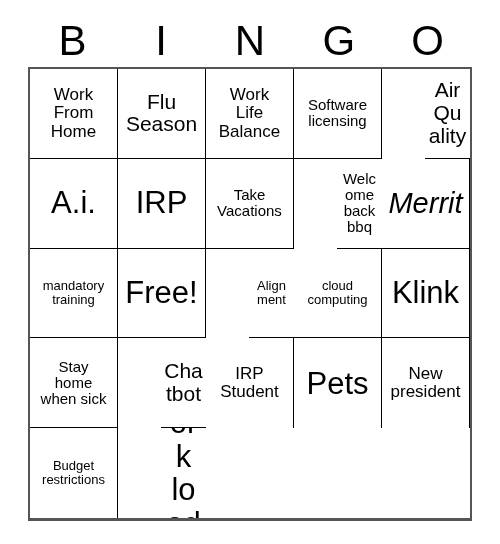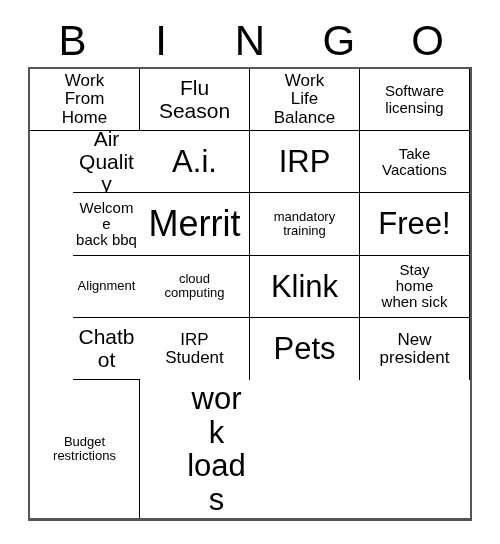--- a/index.html
+++ b/index.html
@@ -45,21 +45,21 @@
     left: 28px;
     top: 67px;
     width: 444px;
     height: 454px;
     box-sizing: border-box;
     border-top: 2px solid #555555;
     border-left: 2px solid #555555;
     border-right: 2px solid #555555;
     border-bottom: 3px solid #555555;
     display: grid;
-    grid-template-columns: repeat(4, 1fr);
+    grid-template-columns: repeat(5, 1fr);
     grid-template-rows: repeat(5, 1fr);
     background: #ffffff;
   }
   .cell {
     box-sizing: border-box;
     border-right: 1px solid #000000;
     border-bottom: 1px solid #000000;
     display: flex;
     align-items: center;
     justify-content: center;
@@ -80,21 +80,21 @@
     width: 100%;
     line-height: 1.08;
     white-space: pre-line;
     word-break: break-word;
   }
   
   .fs-xs .cell-text { font-size: 13px; }
   .fs-s  .cell-text { font-size: 15px; text-align: center; }
   .fs-m  .cell-text { font-size: 17px; }
   .fs-l  .cell-text { font-size: 21px; }
-  .fs-xl .cell-text { font-size: 36px; }
+  .fs-xl .cell-text { font-size: 29px; font-style: italic; }
   .fs-xxl .cell-text { font-size: 31px; }
 </style>
 </head>
 <body>
 
 <div id="card">
 
   <div id="header-row">
     <div class="header-letter">B</div>
     <div class="header-letter">I</div>

